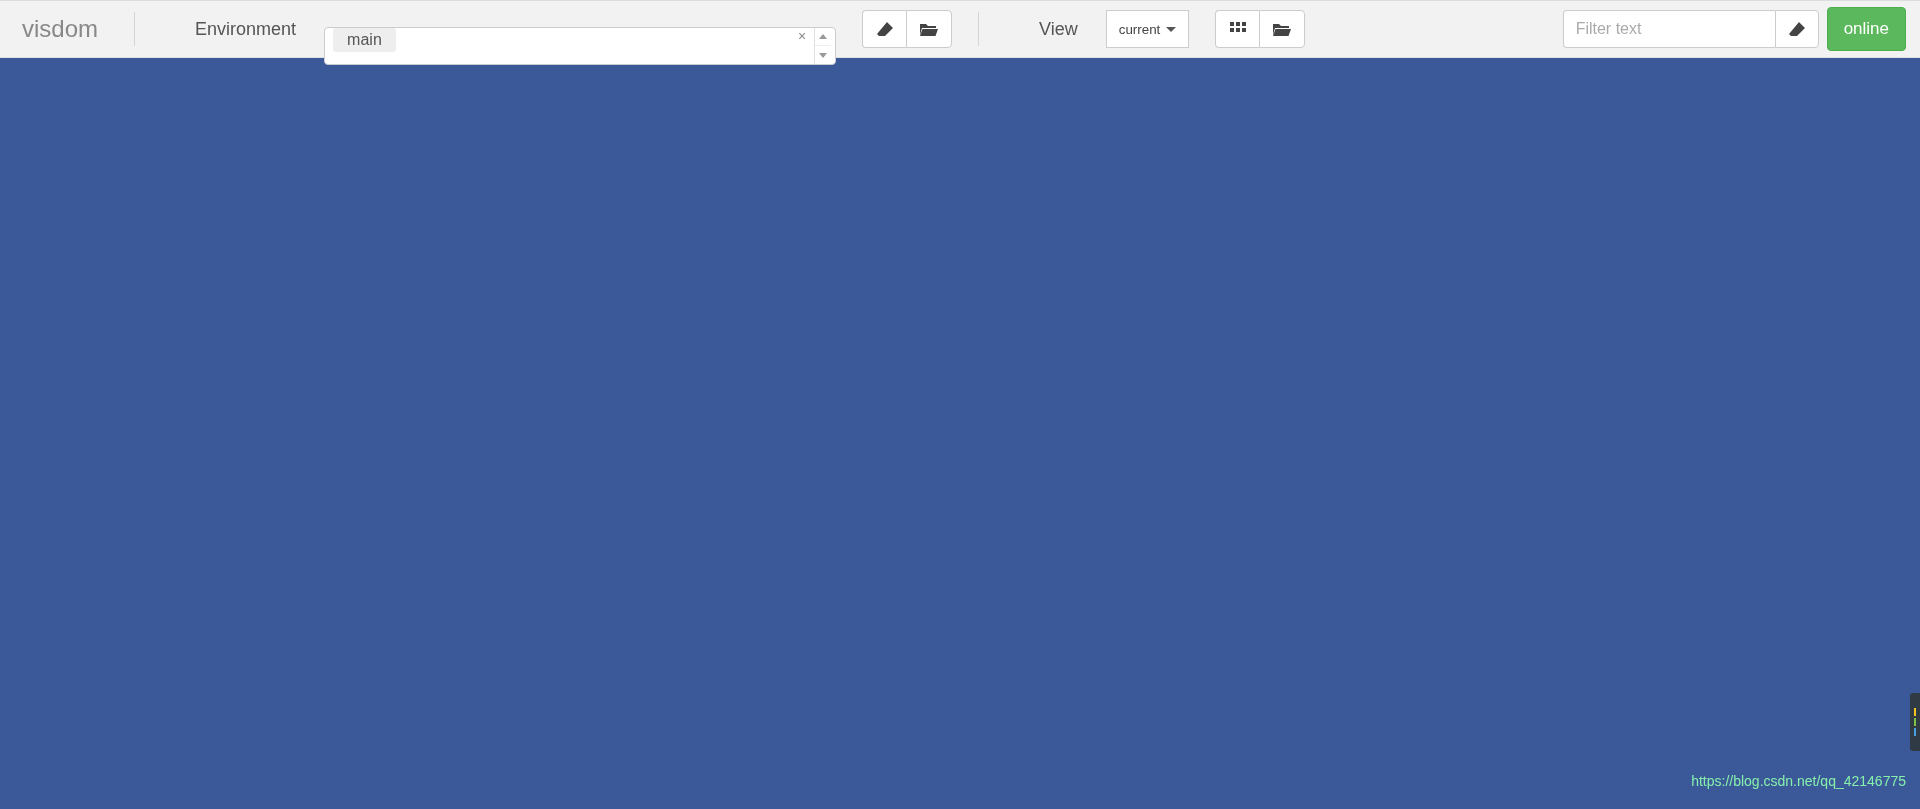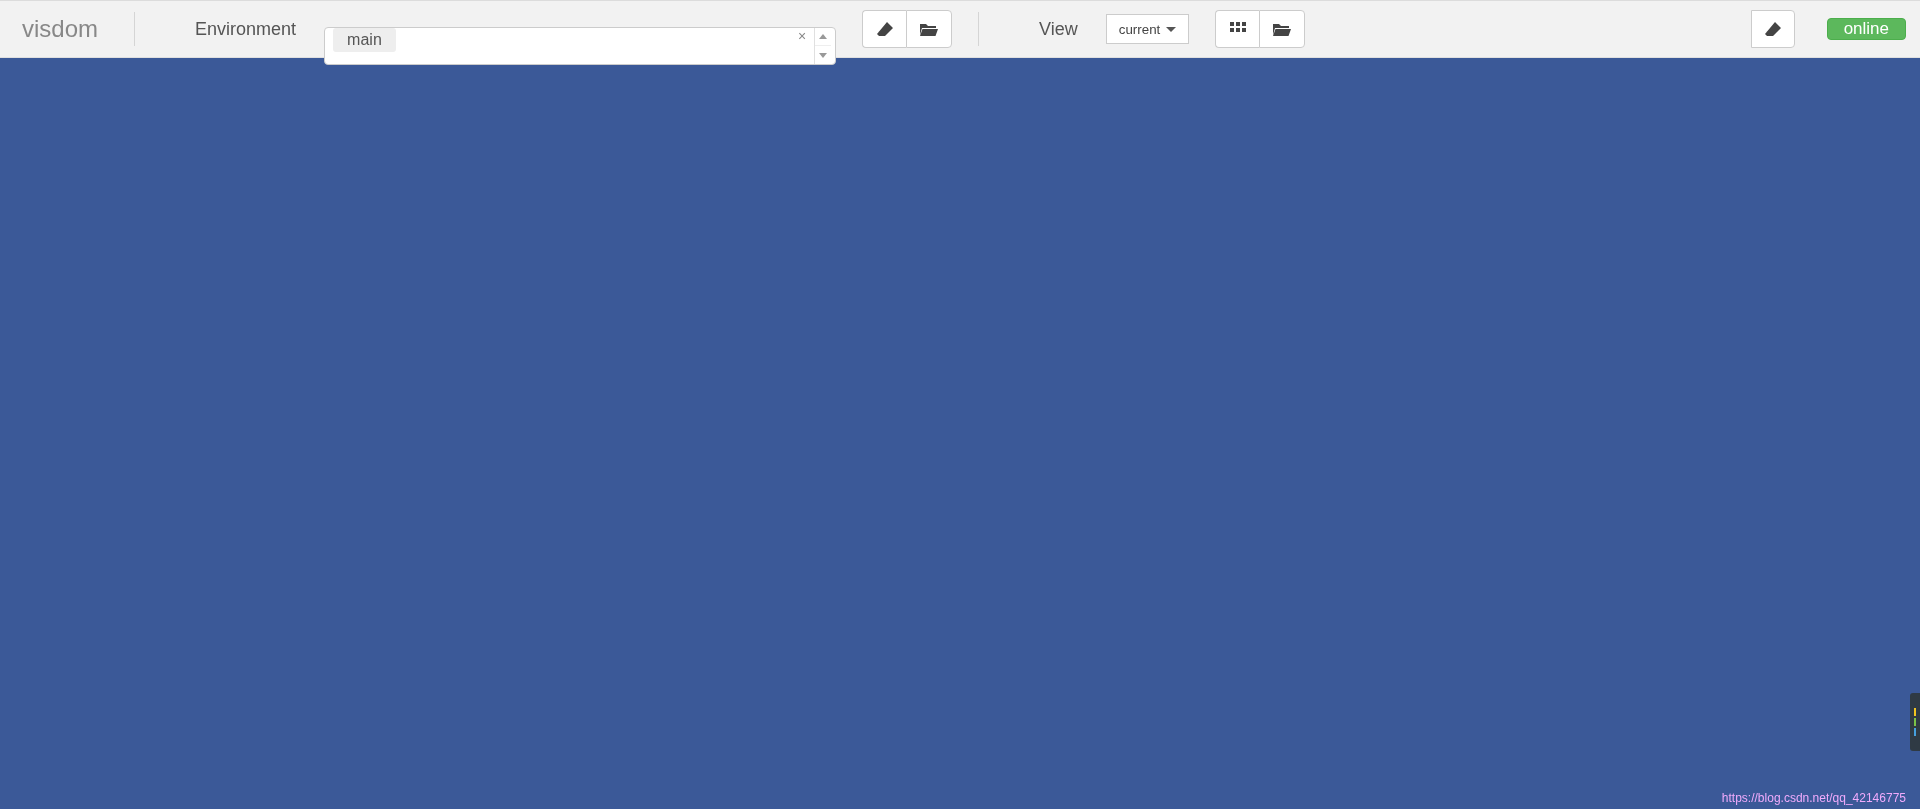--- a/index.html
+++ b/index.html
@@ -105,21 +105,21 @@
       cursor: pointer;
       color: #444;
       font-size: 16px;
     }
     .btn-group .btn:first-child { border-radius: 4px 0 0 4px; border-right: none; }
     .btn-group .btn:last-child { border-radius: 0 4px 4px 0; }
     .view-select {
       background: #fff;
       border: 1px solid #ccc;
       border-radius: 0;
-      height: 30px;
+      height: 38px;
       padding: 0 12px;
       display: flex;
       align-items: center;
       gap: 6px;
       cursor: pointer;
       color: #444;
     }
     .caret-down {
       display: inline-block;
       width: 0; height: 0;
@@ -158,39 +158,38 @@
       align-items: center;
       justify-content: center;
       cursor: pointer;
       color: #444;
     }
     .status-pill {
       background: #5cb85c;
       color: #fff;
       border: 1px solid #4cae4c;
       border-radius: 4px;
-      height: 22px;
+      height: 44px;
       padding: 0 16px;
       display: flex;
       align-items: center;
       font-size: 17px;
       cursor: pointer;
-      margin-left: 24px;
     }
     .canvas-area {
       width: 100%;
       height: calc(809px - 58px);
       background: #3b5998;
     }
     .watermark {
       position: absolute;
-      bottom: 4px;
+      bottom: 20px;
       right: 14px;
-      color: #f0abfc;
-      font-size: 12px;
+      color: #86efac;
+      font-size: 14px;
     }
     .side-gadget {
       position: absolute;
       right: 0;
       bottom: 58px;
       width: 10px;
       height: 58px;
       background: #2f3a44;
       border-radius: 3px 0 0 3px;
       display: flex;
@@ -276,20 +275,21 @@
             <path d="M1 2 L7 2 L9 4 L17 4 L17 6 L3 6 L1 13 Z M3.5 7 L19 7 L16.5 14 L1 14 Z" fill="#444"></path>
           </svg>
       </span>
     </button>
   </div>
 
   <span class="spacer"></span>
 
   <div class="filter-row">
     <div class="filter-group">
+      <input class="filter-input" type="text" placeholder="Filter text" style="">
       <button class="filter-btn">
         <span>
           <svg width="18" height="16" viewBox="0 0 18 16">
               <path d="M11 1 L17 7 L9 15 L3 15 L1 13 L11 1 Z M6 12 L3.5 12 L2.5 11 L8 5.5 L11.5 9 Z" fill="#444"></path>
             </svg>
         </span>
       </button>
     </div>
     <button class="status-pill">
       <span>online</span>

